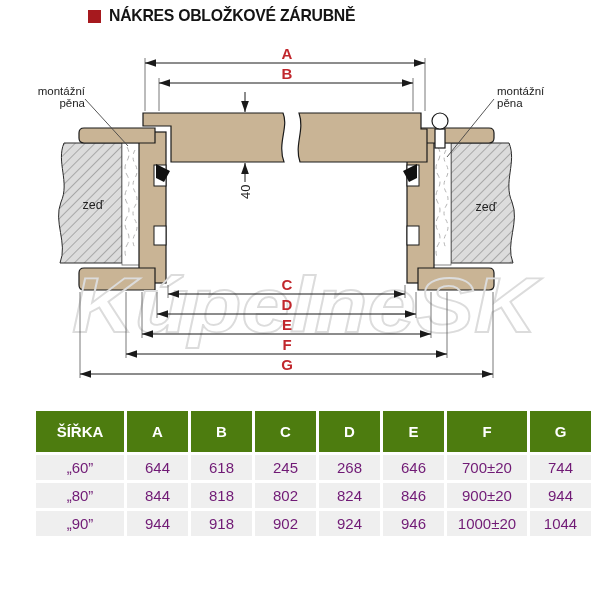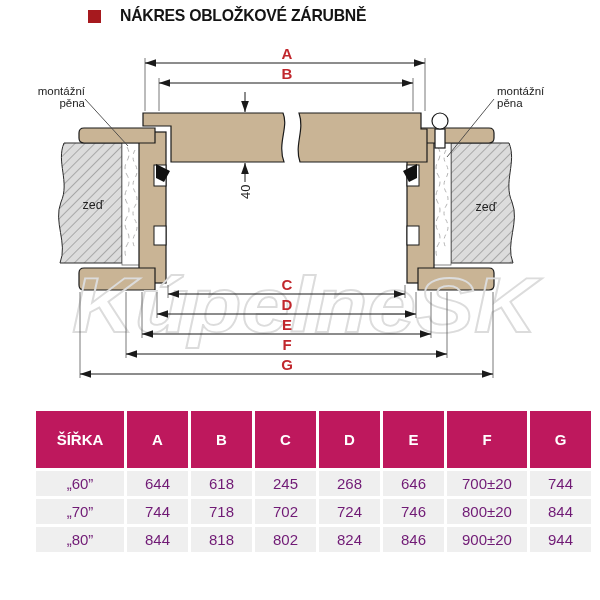--- a/index.html
+++ b/index.html
@@ -1,27 +1,27 @@
 <!DOCTYPE html>
 <html><head>
 <meta charset="utf-8">
 <style>
   html,body{margin:0;padding:0;background:#fff;}
   .page{position:relative;width:600px;height:600px;background:#fff;overflow:hidden;
         font-family:"Liberation Sans",sans-serif;}
-  .title-row{position:absolute;left:88px;top:6px;display:flex;align-items:center;gap:19px;}
+  .title-row{position:absolute;left:88px;top:6px;display:flex;align-items:center;gap:8px;}
   .bullet{width:13px;height:13px;background:#a6191e;flex:0 0 auto;}
   .page-title{margin:0;font-size:17px;font-weight:bold;color:#141414;letter-spacing:-0.3px;
               transform:scaleX(0.93);transform-origin:left center;white-space:nowrap;}
   svg.diagram{position:absolute;left:0;top:40px;}
   svg text{font-family:"Liberation Sans",sans-serif;}
   .dims-table{position:absolute;left:33px;top:408px;border-collapse:separate;border-spacing:3px;
               table-layout:fixed;}
-  .dims-table th{background:#be185d;color:#ffffff;font-size:15px;font-weight:bold;
-                 height:41px;text-align:center;padding:8px 2px;}
+  .dims-table th{background:#4d7c0f;color:#ffffff;font-size:15px;font-weight:bold;
+                 height:41px;text-align:center;padding:0 2px;}
   .dims-table td{background:#efefef;color:#701a75;font-size:15px;height:25px;
                  text-align:center;padding:0 2px;white-space:nowrap;}
   .dims-table th:nth-child(1){width:84px;}
   .dims-table th:nth-child(2),.dims-table th:nth-child(3),.dims-table th:nth-child(4),
   .dims-table th:nth-child(5),.dims-table th:nth-child(6),.dims-table th:nth-child(8){width:57px;}
   .dims-table th:nth-child(7){width:76px;}
 </style>
 </head>
 <body>
 
@@ -154,35 +154,35 @@
           <td>„60”</td>
           <td>644</td>
           <td>618</td>
           <td>245</td>
           <td>268</td>
           <td>646</td>
           <td>700±20</td>
           <td>744</td>
         </tr>
         <tr>
-          <td>„70”</td>
-          <td>744</td>
-          <td>718</td>
-          <td>702</td>
-          <td>724</td>
-          <td>746</td>
-          <td>800±20</td>
-          <td>844</td>
-        </tr>
-        <tr>
           <td>„80”</td>
           <td>844</td>
           <td>818</td>
           <td>802</td>
           <td>824</td>
           <td>846</td>
           <td>900±20</td>
           <td>944</td>
         </tr>
+        <tr>
+          <td>„90”</td>
+          <td>944</td>
+          <td>918</td>
+          <td>902</td>
+          <td>924</td>
+          <td>946</td>
+          <td>1000±20</td>
+          <td>1044</td>
+        </tr>
       </tbody>
   </table>
 
 </div>
 
 </body></html>

